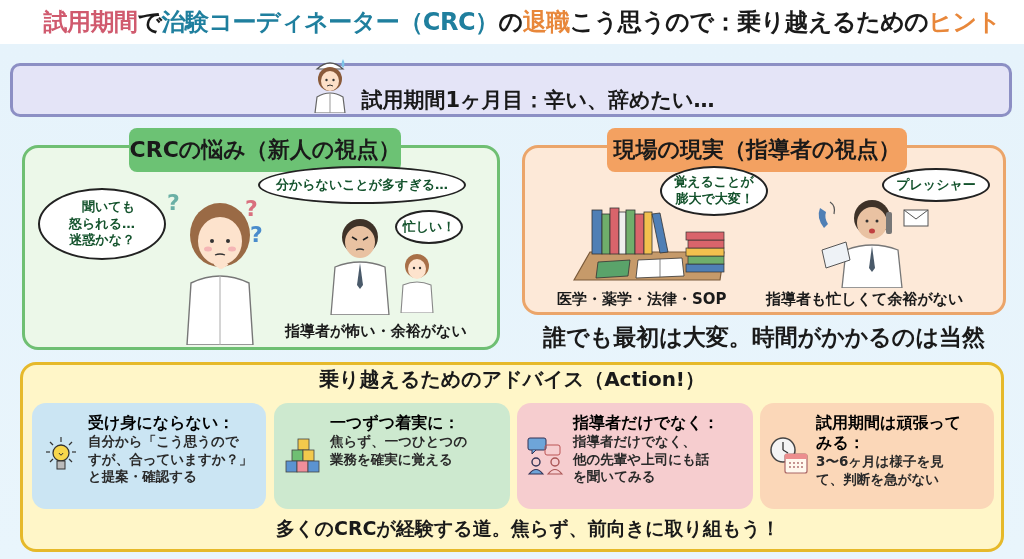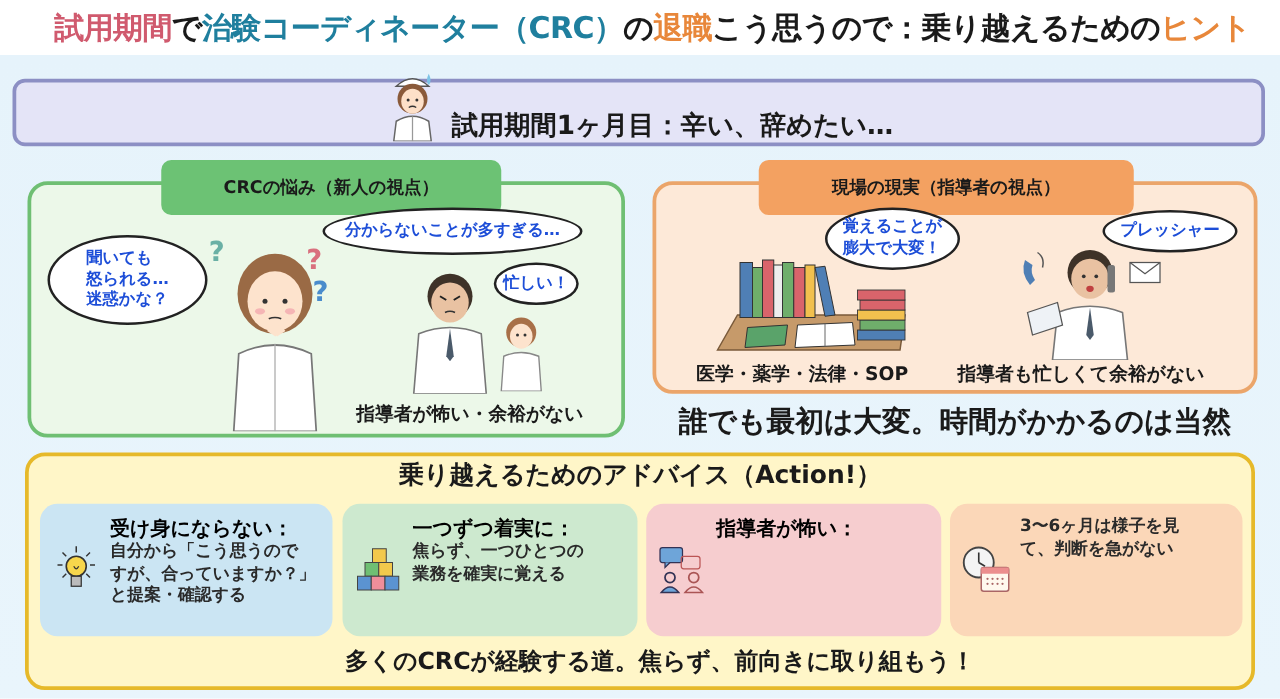--- a/index.html
+++ b/index.html
@@ -37,29 +37,29 @@
   .panel {
     position: absolute; border-radius: 16px; border: 3px solid;
   }
   .panel-green { left: 22px; top: 145px; width: 478px; height: 205px; background: #ecf8e9; border-color: #6fbf73; }
   .panel-orange { left: 522px; top: 145px; width: 484px; height: 170px; background: #fde9d8; border-color: #eba56a; }
   .panel-yellow { left: 20px; top: 362px; width: 984px; height: 190px; background: #fff6c8; border-color: #e6b92a; }
 
   .panel-tab {
     position: absolute; top: 128px; height: 44px; border-radius: 8px;
     display: flex; align-items: center; justify-content: center;
-    font-weight: bold; font-size: 14px; color: #1a1a1a; white-space: nowrap;
+    font-weight: bold; font-size: 22px; color: #1a1a1a; white-space: nowrap;
   }
   .tab-green { left: 129px; width: 272px; background: #6cc274; }
   .tab-orange { left: 607px; width: 300px; background: #f3a161; }
 
   .bubble {
     position: absolute; background: #fff; border: 2px solid #222;
     border-radius: 50%; display: flex; align-items: center; justify-content: center;
-    text-align: left; font-weight: bold; font-size: 13px; line-height: 1.3; color: #1d4ed8;
+    text-align: right; font-weight: bold; font-size: 13px; line-height: 1.3; color: #14532d;
     white-space: pre-line;
   }
   .caption { position: absolute; font-weight: bold; font-size: 15px; color: #1a1a1a; white-space: nowrap; }
   .qmark { position: absolute; font-weight: bold; font-size: 22px; font-family: "DejaVu Sans", sans-serif; }
 
   .advice-heading {
     position: absolute; left: 0; width: 1024px; top: 366px; text-align: center;
     font-weight: bold; font-size: 20px; color: #1a1a1a;
   }
   .card {
@@ -269,21 +269,24 @@
       <rect x="3" y="3" width="18" height="12" rx="2" fill="#6ea5d9" stroke="#335" stroke-width="1"></rect>
       <path d="M7 15 L7 19 L11 15" fill="#6ea5d9" stroke="#335" stroke-width="1"></path>
       <rect x="20" y="10" width="15" height="10" rx="2" fill="none" stroke="#b55" stroke-width="1"></rect>
       <circle cx="11" cy="27" r="4" fill="none" stroke="#335" stroke-width="1.4"></circle>
       <path d="M4 39 Q11 30 18 39 Z" fill="#6ea5d9" stroke="#335" stroke-width="1.2"></path>
       <circle cx="30" cy="27" r="4" fill="none" stroke="#a55" stroke-width="1.4"></circle>
       <path d="M23 39 Q30 30 37 39 Z" fill="none" stroke="#a55" stroke-width="1.2"></path>
     </svg>
   </span>
   <div class="card-body">
-    <div class="card-title">指導者が怖い：</div>
+    <div class="card-title">指導者だけでなく：</div>
+    <div class="card-text">指導者だけでなく、
+他の先輩や上司にも話
+を聞いてみる</div>
   </div>
 </div>
 
 <div class="card card-orange">
   <span class="card-icon">
     <svg width="42" height="42" viewBox="0 0 42 42">
       <circle cx="15" cy="15" r="12" fill="#f4f4f4" stroke="#444" stroke-width="1.5"></circle>
       <line x1="15" y1="15" x2="15" y2="7" stroke="#333" stroke-width="1.3"></line>
       <line x1="15" y1="15" x2="20" y2="18" stroke="#333" stroke-width="1.3"></line>
       <rect x="17" y="19" width="22" height="19" rx="2" fill="#fff8ee" stroke="#a66" stroke-width="1.2"></rect>
@@ -294,18 +297,20 @@
           <circle cx="30" cy="28" r="0.9"></circle>
           <circle cx="34" cy="28" r="0.9"></circle>
         <circle cx="22" cy="32" r="0.9"></circle>
           <circle cx="26" cy="32" r="0.9"></circle>
           <circle cx="30" cy="32" r="0.9"></circle>
           <circle cx="34" cy="32" r="0.9"></circle>
       </g>
     </svg>
   </span>
   <div class="card-body">
+    <div class="card-title" style="white-space:pre-line;">試用期間は頑張って
+みる：</div>
     <div class="card-text">3〜6ヶ月は様子を見
 て、判断を急がない</div>
   </div>
 </div>
 
 <div class="footer-line">多くのCRCが経験する道。焦らず、前向きに取り組もう！</div>
 
 </body></html>

